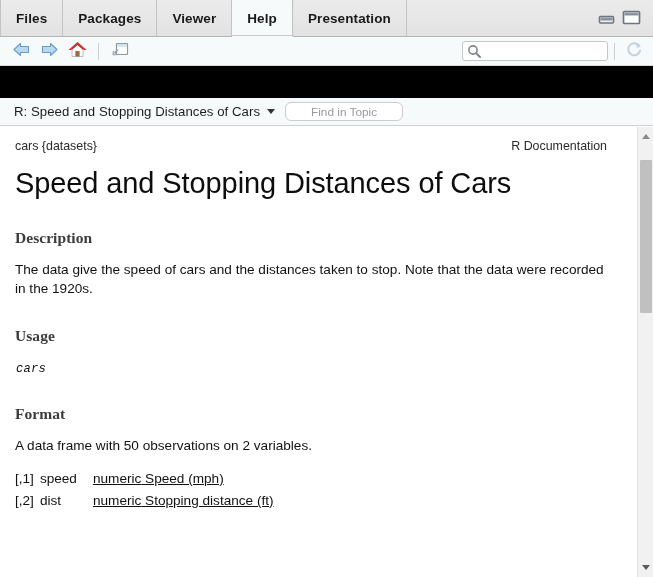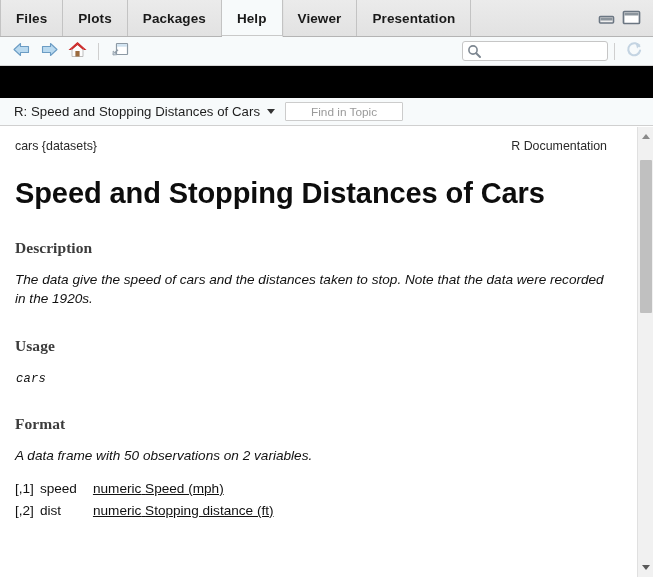--- a/index.html
+++ b/index.html
@@ -164,21 +164,21 @@
     border-left: 4px solid transparent;
     border-right: 4px solid transparent;
     border-top: 5px solid #333;
     cursor: pointer;
     display: inline-block;
   }
   .find-input {
     width: 118px;
     height: 19px;
     border: 1px solid #cccccc;
-    border-radius: 1px;
+    border-radius: 6px;
     background: #ffffff;
     font-size: 11.8px;
     font-family: "Liberation Sans", sans-serif;
     color: #2b2b2b;
     text-align: center;
     outline: none;
     padding: 0 4px;
   }
   .find-input::placeholder { color: #9a9a9a; opacity: 1; }
 
@@ -202,41 +202,40 @@
     display: flex;
     justify-content: space-between;
     align-items: baseline;
     font-size: 12.4px;
     color: #2a2a2a;
     margin-bottom: 2px;
   }
   .dochead .right { padding-right: 8px; }
   h1.doc-title {
     font-size: 29px;
-    font-weight: bold;
-    margin: 25px 0 0 0;
+    font-weight: normal;
+    margin: 15px 0 0 0;
     color: #0d0d0d;
     letter-spacing: -0.1px;
     line-height: 1.1;
   }
   h2.sec {
     font-size: 15.5px;
     font-weight: bold;
     color: #3c3c3c;
     margin: 29px 0 0 0;
     letter-spacing: 0.05px;
     font-family: Liberation Serif, serif;
   }
   p.body {
     font-size: 13.6px;
     line-height: 1.38;
     margin: 14px 0 0 0;
     color: #111;
     max-width: 600px;
-    font-style: italic;
   }
   pre.code {
     font-family: "Liberation Mono", "DejaVu Sans Mono", monospace;
     font-size: 12.2px;
     margin: 17px 0 0 1px;
     color: #111;
     letter-spacing: 0.2px;
     font-style: italic;
   }
   table.fmt {
@@ -307,30 +306,27 @@
 </head>
 <body>
 
 <div id="app">
 
   <div class="tabbar">
     <div class="tab">
       <span>Files</span>
     </div>
     <div class="tab">
-      <span>Plots</span>
+      <span>Packages</span>
     </div>
     <div class="tab">
-      <span>Packages</span>
+      <span>Viewer</span>
     </div>
     <div class="tab active">
       <span>Help</span>
-    </div>
-    <div class="tab">
-      <span>Viewer</span>
     </div>
     <div class="tab">
       <span>Presentation</span>
     </div>
     <div class="tab-filler"></div>
     <div class="win-buttons">
       <span class="win-btn">
         <svg width="17" height="12" viewBox="0 0 17 12">
           <rect x="1.5" y="4.5" width="14" height="6.5" rx="1" fill="#eeeeee" stroke="#6b7682" stroke-width="1.6"></rect>
           <rect x="2.5" y="5.5" width="12" height="3" fill="#8b949c"></rect>

